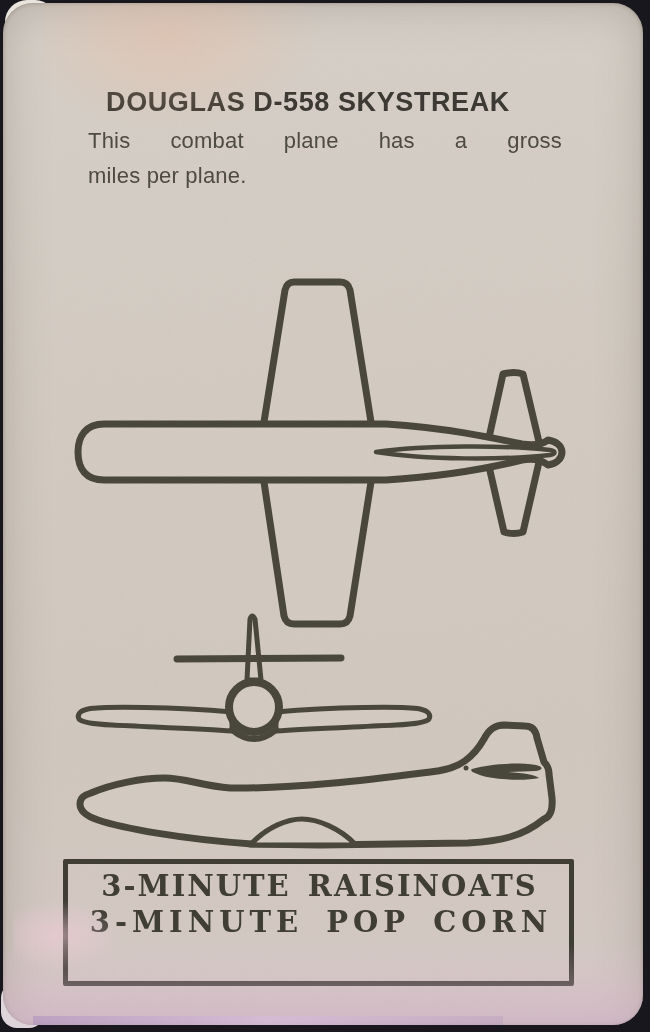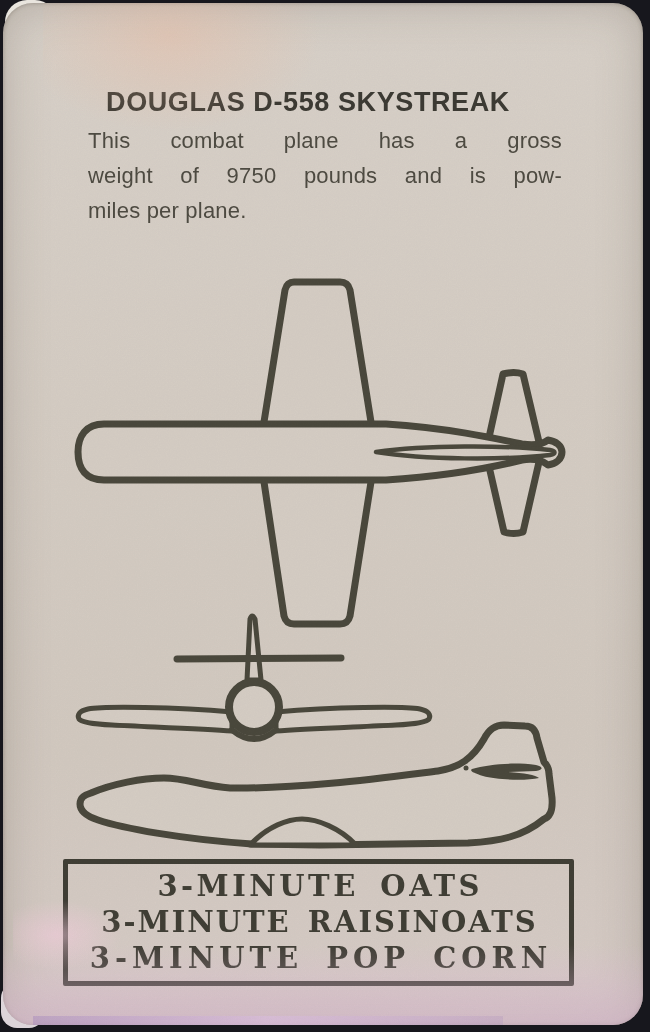--- a/index.html
+++ b/index.html
@@ -55,21 +55,20 @@
 <div class="page">
   <div class="backing b-tl"></div>
   <div class="backing b-bl"></div>
 
   <div class="card">
 
     <div class="title">DOUGLAS D-558 SKYSTREAK</div>
 
     <div class="desc">
       <div class="dline just">This combat plane has a gross</div>
-      <div class="dline just">weight of 9750 pounds and is pow-</div>
       <div class="dline">miles per plane.</div>
     </div>
 
     <svg class="art" viewBox="0 0 650 1032">
 
       <g>
         <path class="pp" d="M 294 282 L 340 282 Q 348 282 350 290 L 371 422 Q 376 452 371 482 L 350 616 Q 348 624 340 624 L 294 624 Q 286 624 284 616 L 264 482 Q 259 452 264 422 L 285 290 Q 287 282 294 282 Z"></path>
         <path class="pp" d="M 503 374 Q 514 371 523 374 L 539 442 L 539 462 L 523 532 Q 514 535 504 532 L 488 462 L 488 442 Z"></path>
         <path class="pp" d="M 104 424 L 386 424 C 448 428 494 438 522 444 C 534 446 543 444 548 440 C 556 441 562 446 562 452 C 562 459 556 464 548 465 C 543 461 534 458 522 460 C 494 467 448 476 386 480 L 104 480 C 86 480 78 469 78 452 C 78 436 86 424 104 424 Z"></path>
         <path class="pp hair" d="M 376 452 C 425 445 505 445 550 450 C 556 451 556 454 550 455 C 505 460 425 460 376 452 Z"></path>
@@ -86,21 +85,20 @@
 
       <g>
         <path class="pp" d="M 91 793 C 112 784 142 778 164 778 C 186 778 202 786 230 788 C 302 789 382 778 438 771 C 459 768 473 758 484 739 C 489 729 495 725 504 725 L 525 726 C 533 726 536 731 537 738 L 544 762 C 547 765 549 769 549 774 L 552 798 C 553 811 550 817 544 819 C 522 837 500 841 468 843 L 320 845 L 252 844 C 180 839 122 828 98 820 C 86 816 80 810 80 804 C 80 797 85 795 91 793 Z"></path>
         <path class="pp thin" d="M 250 845 C 268 826 288 819 302 819 C 317 819 340 828 356 845 Z"></path>
         <path class="ink" d="M 472 769 C 488 764 514 762 536 765 C 544 767 543 770 536 771 L 508 772 C 524 773 536 775 539 778 C 526 781 497 780 483 776 C 474 773 469 771 472 769 Z"></path>
         <circle class="ink" cx="466" cy="768" r="2.5"></circle>
       </g>
     </svg>
 
     <div class="footer-box">
-      <div class="f1">3-MINUTE OATS</div>
       <div class="f2">3-MINUTE RAISINOATS</div>
       <div class="f3">3-MINUTE POP CORN</div>
     </div>
 
     <div class="sheen s-tl"></div>
     <div class="sheen s-bottom"></div>
     <div class="sheen s-bl"></div>
     <div class="sheen s-edge"></div>
 
     <svg class="noise" width="650" height="1032">

